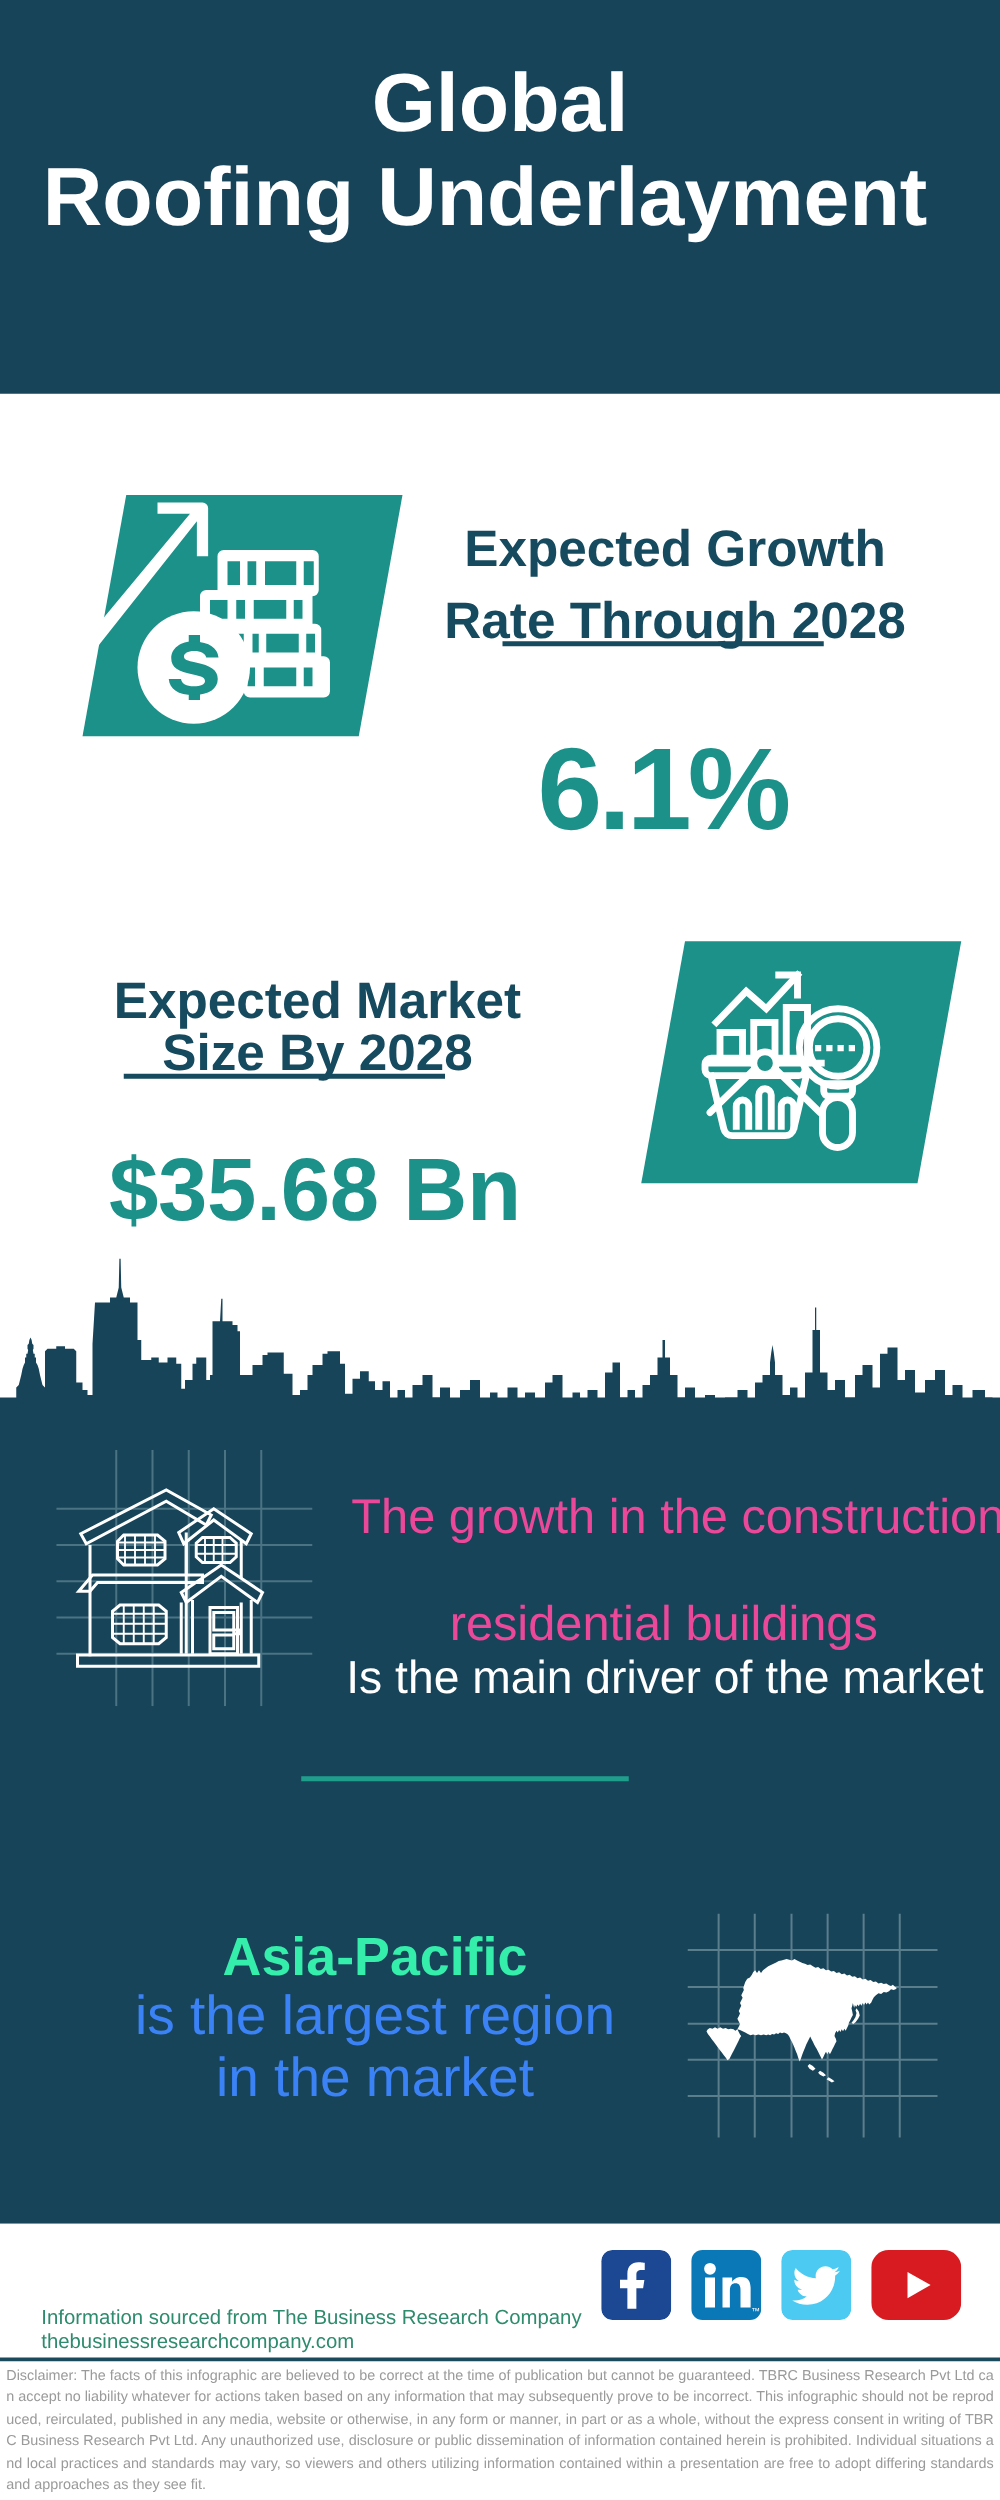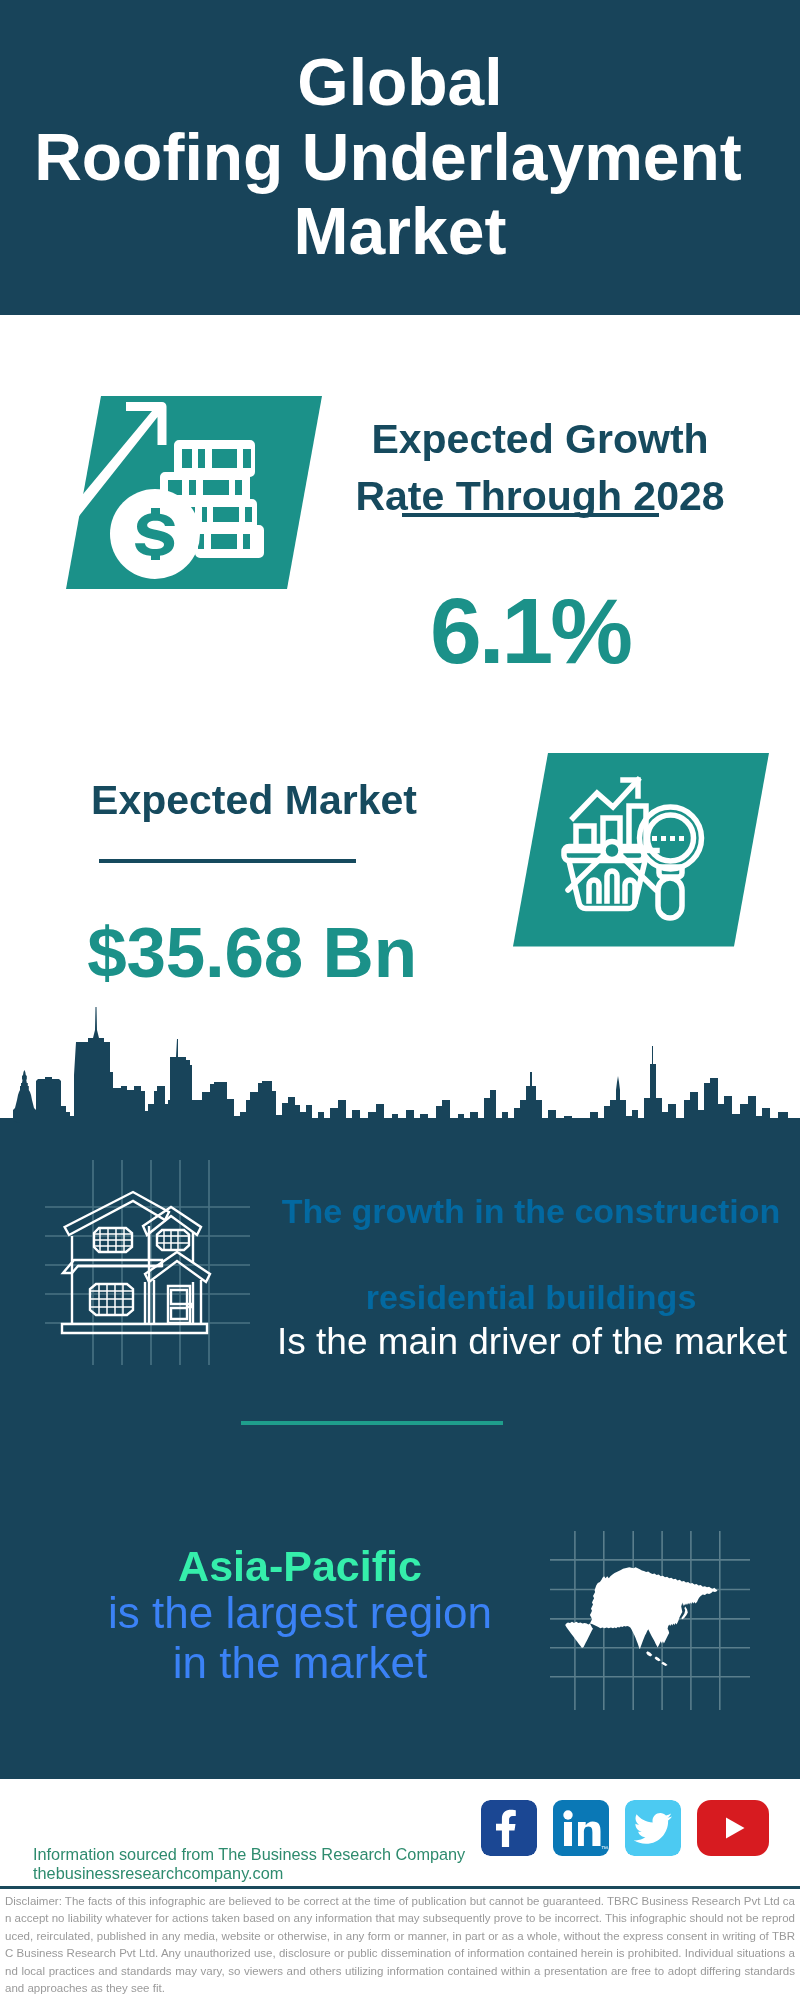--- a/index.html
+++ b/index.html
@@ -20,21 +20,21 @@
     line-height:57px;text-align:center;white-space:nowrap;margin-top:39px;}
   .stat-rule{position:absolute;height:4px;background:#164a5e;}
   .stat-val{position:absolute;color:#1b9189;font-weight:bold;
     line-height:1;text-align:center;white-space:nowrap;margin-top:32px;}
 
   
   .dark{position:absolute;left:0;top:1118px;width:800px;height:661px;background:#18445a;}
   .skyline{position:absolute;left:0;top:1000px;width:800px;height:160px;}
 
   .drv{position:absolute;white-space:nowrap;text-align:center;line-height:1;}
-  .drv-green{color:#0369a1;font-weight:bold;font-size:34px;}
+  .drv-green{color:#ec4899;font-weight:normal;font-size:39px;}
   .drv-white{color:#ffffff;font-size:37px;}
   .reg{position:absolute;white-space:nowrap;text-align:center;line-height:1;}
   .reg-green{color:#35eeab;font-weight:bold;font-size:43px;}
   .reg-white{color:#3b82f6;font-size:44px;}
 
   .hrule{position:absolute;height:4px;background:#1f9e8c;}
 
   .foot{position:absolute;left:0;top:1779px;width:800px;height:107px;background:#fff;}
   .foot-txt{position:absolute;color:#2e8b6e;font-size:16.3px;line-height:19px;white-space:nowrap;margin-top:36px;}
   .foot-line{position:absolute;left:0;top:1886px;width:800px;height:3px;background:#1b4a5c;}
@@ -45,21 +45,20 @@
 </style>
 </head>
 <body>
 
 <div class="page">
 
   <div class="header">
   </div>
   <div class="header-title" style="top:45px">Global</div>
   <div class="header-title" style="top:120px;left:-12px">Roofing Underlayment</div>
-  <div class="header-title" style="top:194px">Market</div>
 
   <svg class="icon-svg" style="left:30px;top:392px" width="300" height="202" viewBox="0 0 300 202">
     <polygon points="71,4 292,4 257,197 36,197" fill="#1b9189"></polygon>
 
     <path d="M96,10 h36 a4.5,4.5 0 0 1 4.5,4.5 v38.5 h-9 V25 L42,133 34,125 122,19 H96 z" fill="#ffffff"></path>
 
     <g fill="#ffffff" fill-rule="evenodd">
       <path d="M149,48 h71 a5,5 0 0 1 5,5 v27 a5,5 0 0 1 -5,5 h-71 a5,5 0 0 1 -5,-5 v-27 a5,5 0 0 1 5,-5 z
                M152,57 h10 v19 h-10 z M168,57 h7 v19 h-7 z M182,57 h25 v19 h-25 z M213,57 h8 v19 h-8 z"></path>
       <path d="M135,80 h80 a5,5 0 0 1 5,5 v22 a5,5 0 0 1 -5,5 h-80 a5,5 0 0 1 -5,-5 v-22 a5,5 0 0 1 5,-5 z
@@ -78,20 +77,21 @@
                -7.3,-1.5 -9.5,-2.3 -9.5,-5 0,-2.3 3,-4.3 8,-4.3 5.8,0 9,2 9.8,5.2 h9.8 c-0.8,-7.3 -7.3,-12.5 -19.3,-12.5 z"></path>
     </g>
   </svg>
 
   <div class="stat-head" style="left:340px;top:372px;width:400px">Expected Growth</div>
   <div class="stat-head" style="left:340px;top:429px;width:400px">Rate Through 2028</div>
   <div class="stat-rule" style="left:402px;top:513px;width:257px"></div>
   <div class="stat-val" style="left:330px;top:553px;width:400px;font-size:93px;letter-spacing:-3px">6.1%</div>
 
   <div class="stat-head" style="left:54px;top:733px;width:400px">Expected Market</div>
+  <div class="stat-head" style="left:54px;top:775px;width:400px">Size By 2028</div>
   <div class="stat-rule" style="left:99px;top:859px;width:257px"></div>
   <div class="stat-val" style="left:52px;top:885px;width:400px;font-size:71px;letter-spacing:-0.2px">$35.68 Bn</div>
 
   <svg class="icon-svg" style="left:477px;top:749px" width="300" height="202" viewBox="0 0 300 202">
     <polygon points="71,4 292,4 257,197.5 36,197.5" fill="#1b9189"></polygon>
     <g fill="none" stroke="#ffffff" stroke-width="5.5" stroke-linecap="square" stroke-linejoin="miter">
 
       <polyline points="96,69 120,44 136,58 161,31"></polyline>
       <polyline points="146,31 161,31 161,47"></polyline>
 

